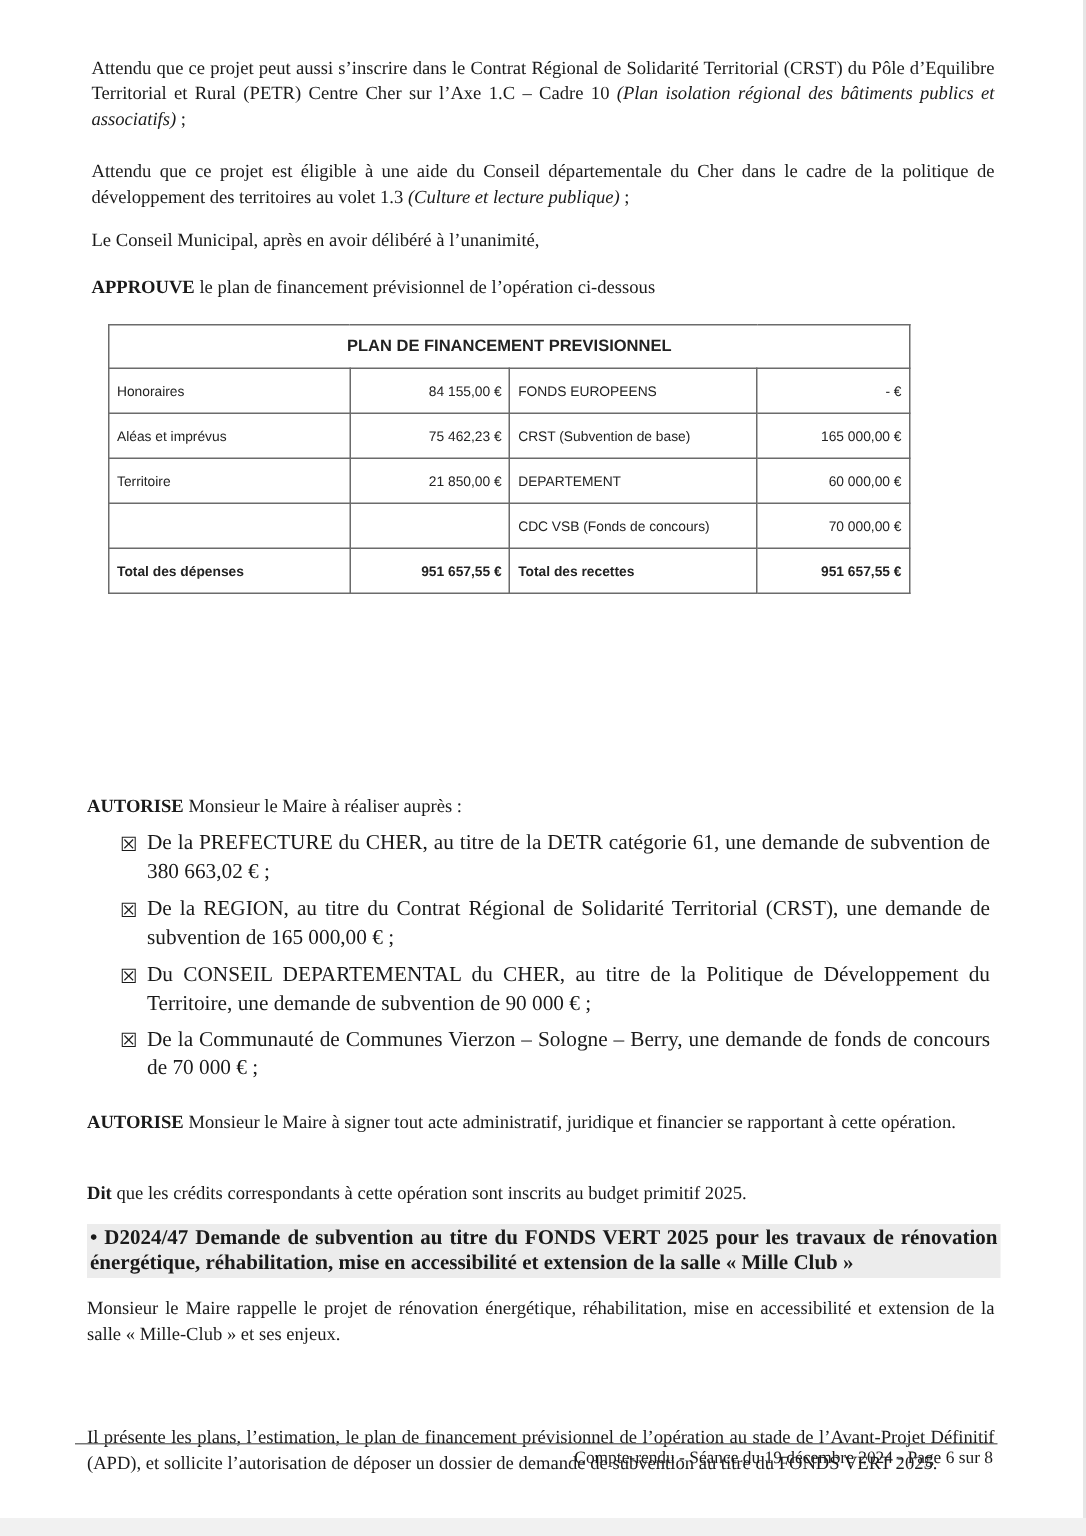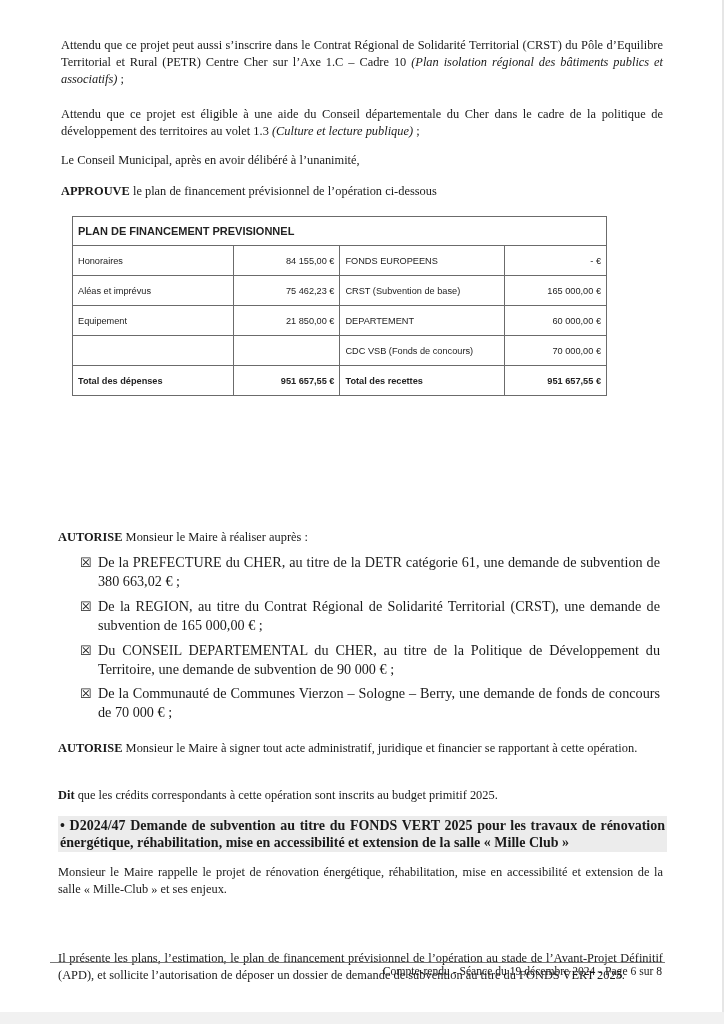--- a/index.html
+++ b/index.html
@@ -11,21 +11,21 @@
   .page-bottom { position: absolute; left: 0; right: 0; bottom: 0; height: 12px; background: #f1f1f1; }
   .p { position: absolute; left: 61px; width: 602px; font-size: 12.4px; line-height: 17px; text-align: justify; }
   .p b { font-weight: bold; }
   .p i { font-style: italic; }
 
   table.plan {
     position: absolute; left: 72px; top: 216px; width: 535px; border-collapse: collapse;
     font-family: "Liberation Sans", sans-serif; font-size: 9.2px; color: #222;
   }
   table.plan td, table.plan th { border: 1px solid #6b6b6b; padding: 0 5px; height: 29px; }
-  table.plan th.title { height: 28px; font-size: 11px; font-weight: bold; text-align: left; border-bottom: 1px solid #6b6b6b; background: #fff; }
+  table.plan th.title { height: 28px; font-size: 11px; font-weight: bold; text-align: center; border-bottom: 1px solid #6b6b6b; background: #fff; }
   table.plan th.hdr { background: #dce8f5; font-weight: bold; text-align: center; height: 29px; }
   table.plan td.num { text-align: right; }
   table.plan tr.total td { font-weight: bold; }
   table.plan tr.total td.lbl { text-align: left; }
 
   .chk { position: absolute; left: 80px; width: 580px; font-size: 14.2px; line-height: 19px; text-align: justify; }
   .chk .box { position: absolute; left: 0; top: 0; font-size: 13px; }
   .chk .txt { display: block; margin-left: 18px; }
 
   .section {
@@ -66,21 +66,21 @@
     <td>FONDS EUROPEENS</td>
     <td class="num">-   €</td>
   </tr>
   <tr>
     <td>Aléas et imprévus</td>
     <td class="num">75 462,23 €</td>
     <td>CRST (Subvention de base)</td>
     <td class="num">165 000,00 €</td>
   </tr>
   <tr>
-    <td>Equipement</td>
+    <td>Territoire</td>
     <td class="num">21 850,00 €</td>
     <td>DEPARTEMENT</td>
     <td class="num">60 000,00 €</td>
   </tr>
   <tr>
     <td></td>
     <td class="num"></td>
     <td>CDC VSB (Fonds de concours)</td>
     <td class="num">70 000,00 €</td>
   </tr>

